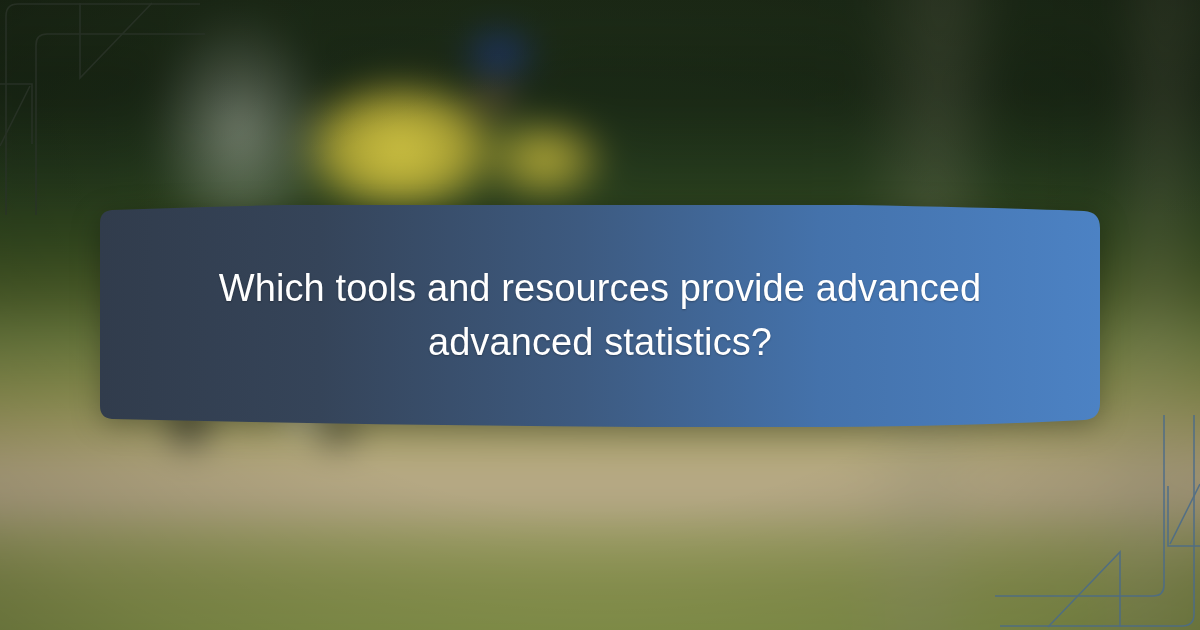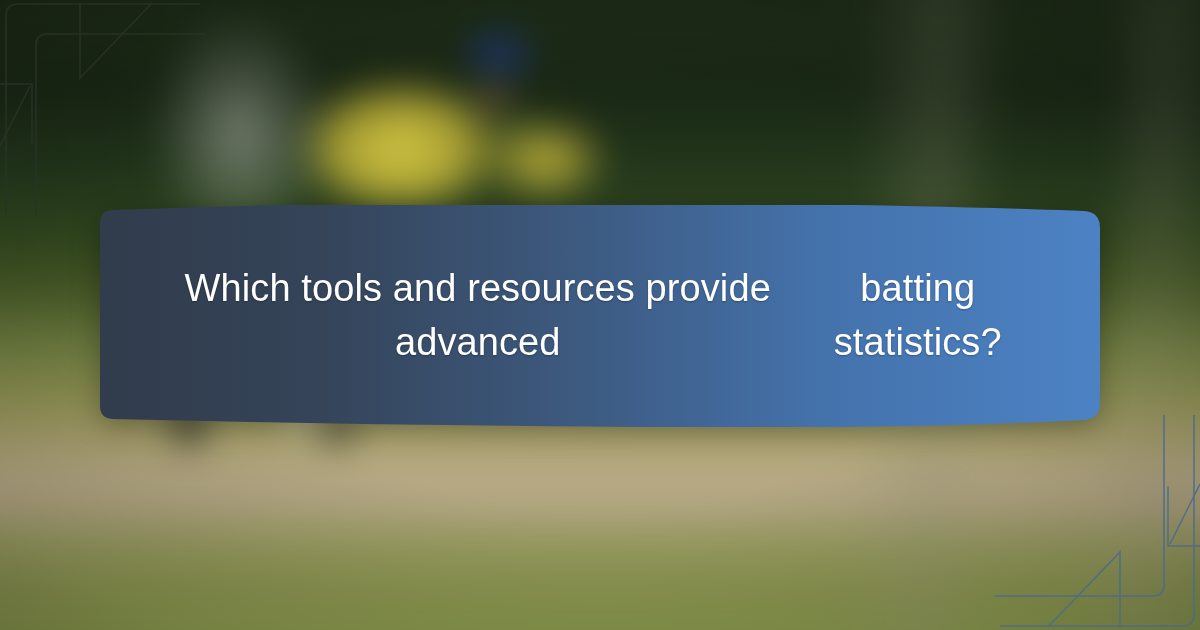--- a/index.html
+++ b/index.html
@@ -104,20 +104,21 @@
     position:absolute; inset:0;
     width:100%; height:100%;
     display:block;
     filter:drop-shadow(0 6px 14px rgba(0,0,0,0.30));
   }
   .card-text {
     position:absolute;
     left:60px; right:60px;
     top:0; bottom:0;
     display:flex;
+    flex-direction:column;
     align-items:center;
     justify-content:center;
     text-align:center;
     color:#ffffff;
     font-size:38px;
     font-weight:400;
     line-height:54px;
     letter-spacing:0.1px;
     text-shadow:0 1px 2px rgba(0,0,0,0.28);
     padding-bottom:2px;
@@ -167,17 +168,17 @@
                L 1000 198
                Q 1000 214 984 215
                Q 820 224 540 222
                Q 260 220 12 214
                Q 0 213 0 201
                Z" fill="url(#cardGrad)"></path>
     </svg>
 
     <div class="card-text">
       <span>Which tools and resources provide advanced</span>
-      <span>batting statistics?</span>
+      <span>advanced statistics?</span>
     </div>
   </div>
 
 </div>
 
 </body></html>

